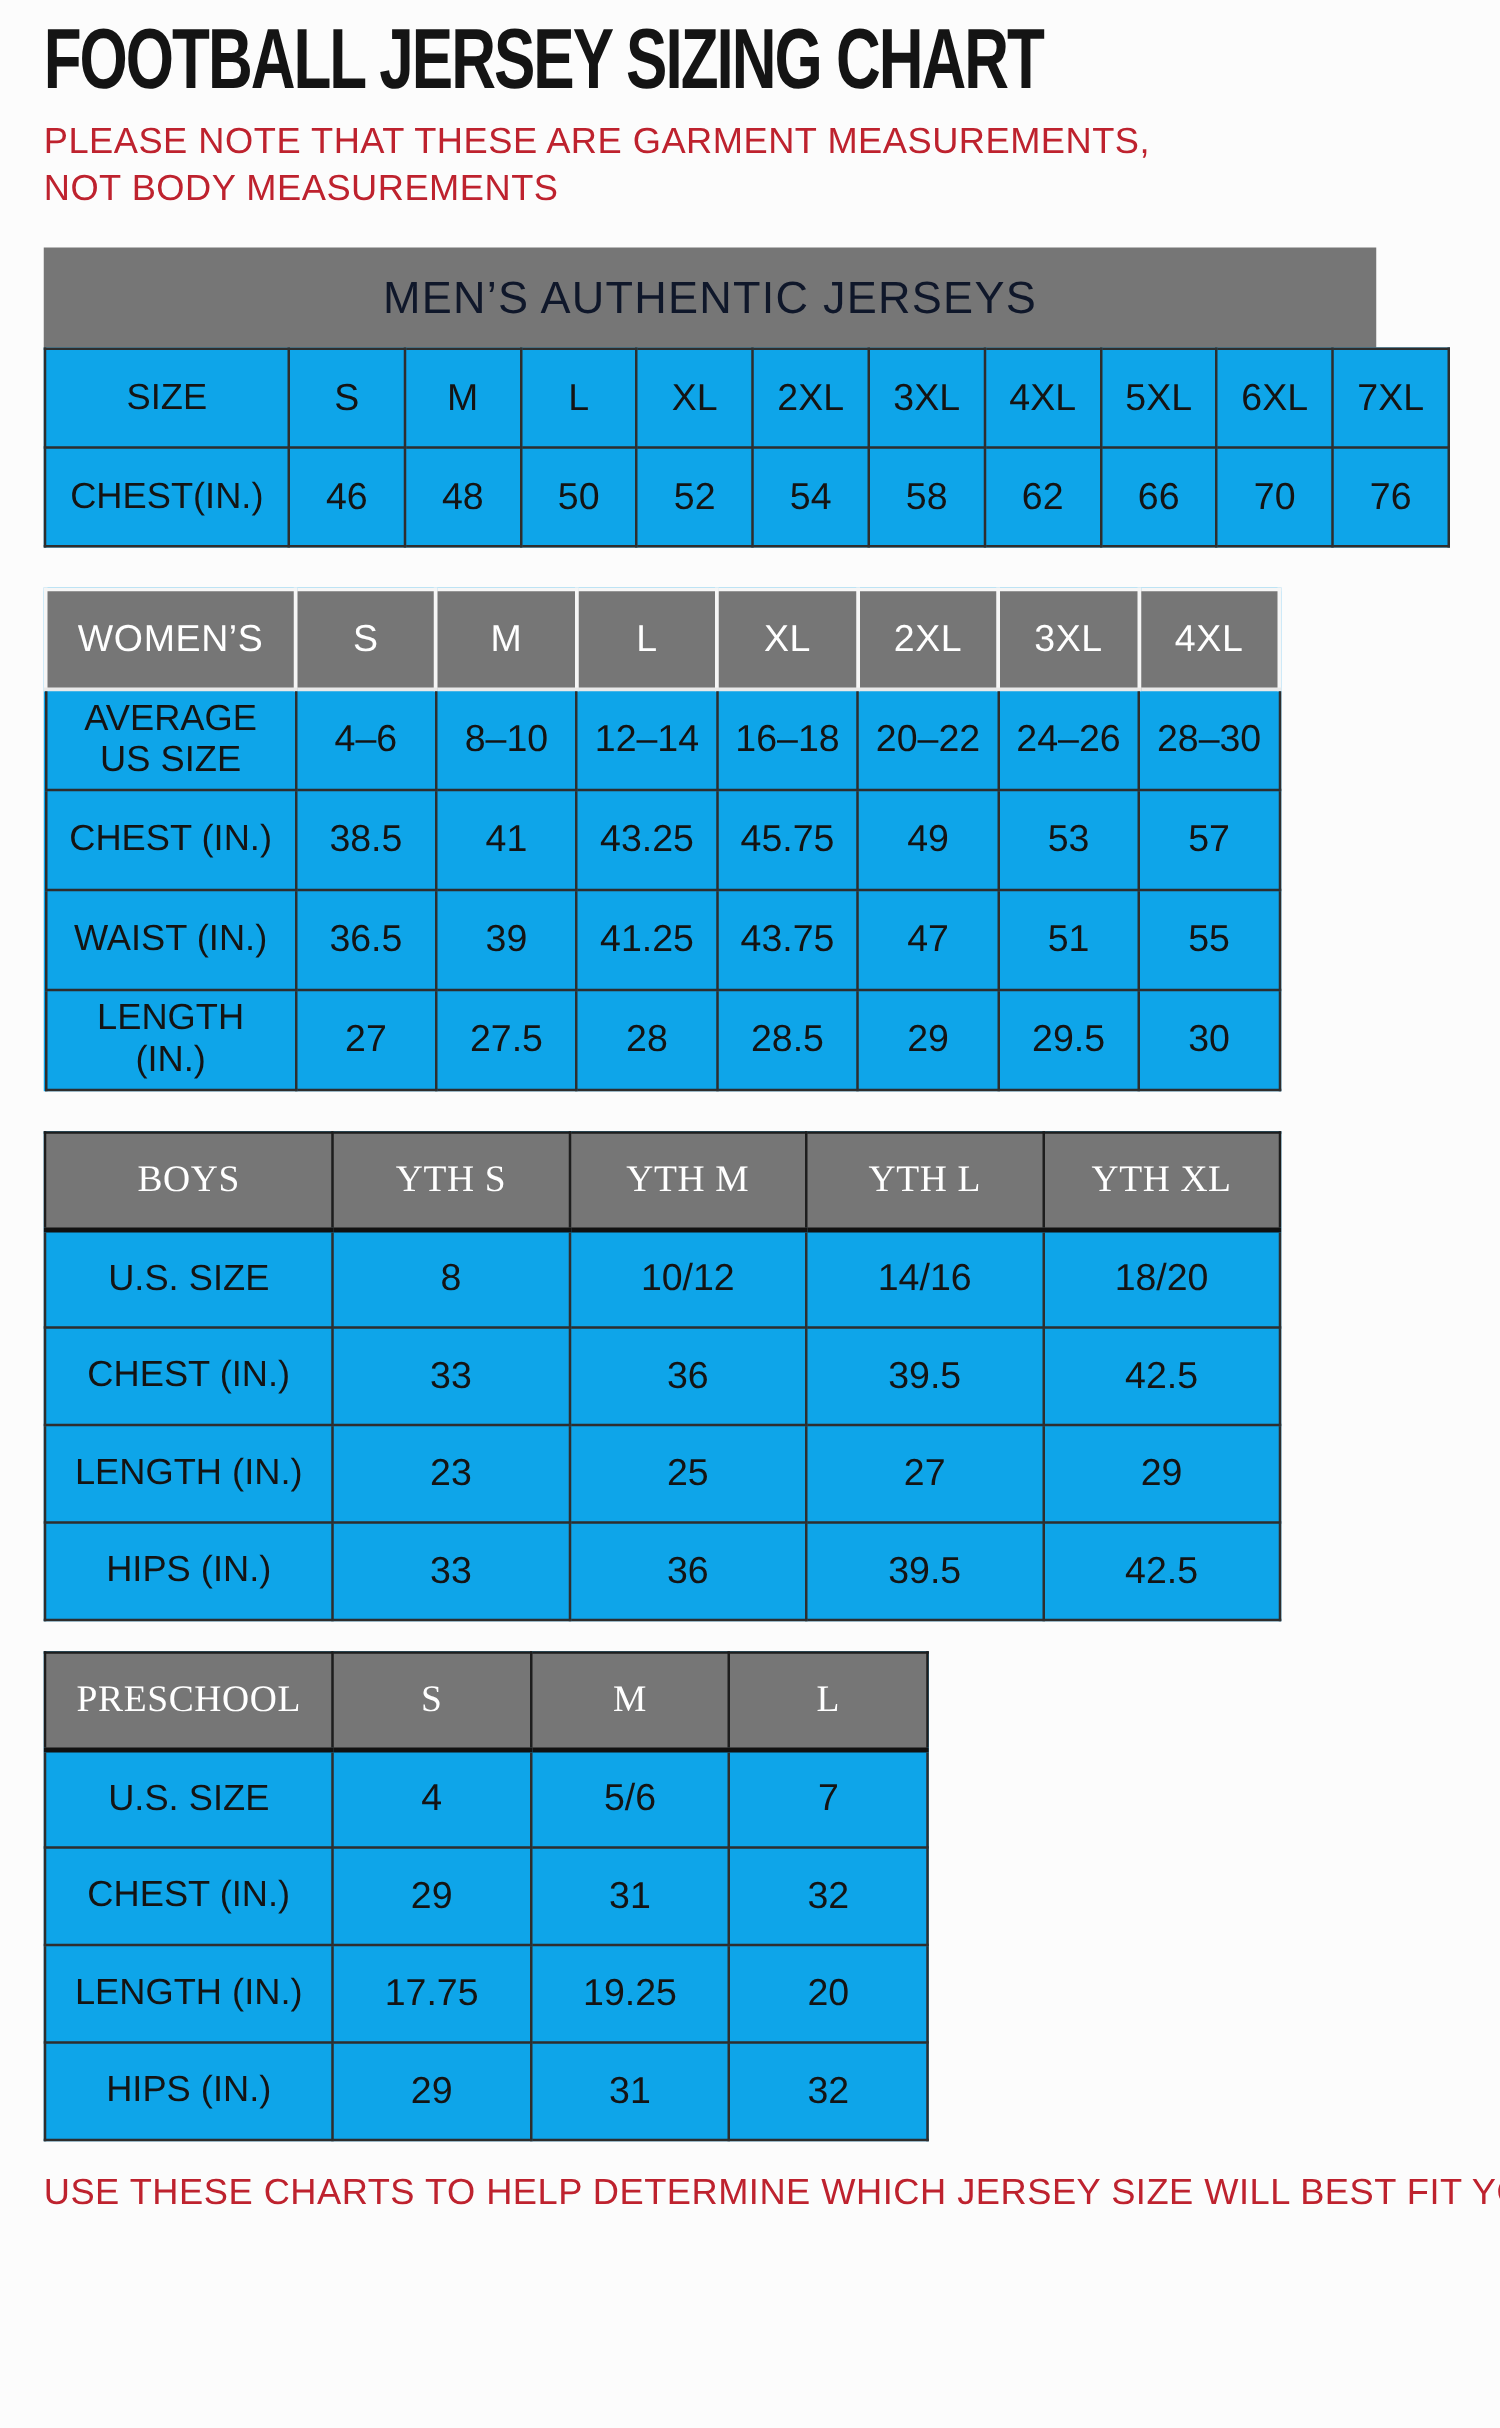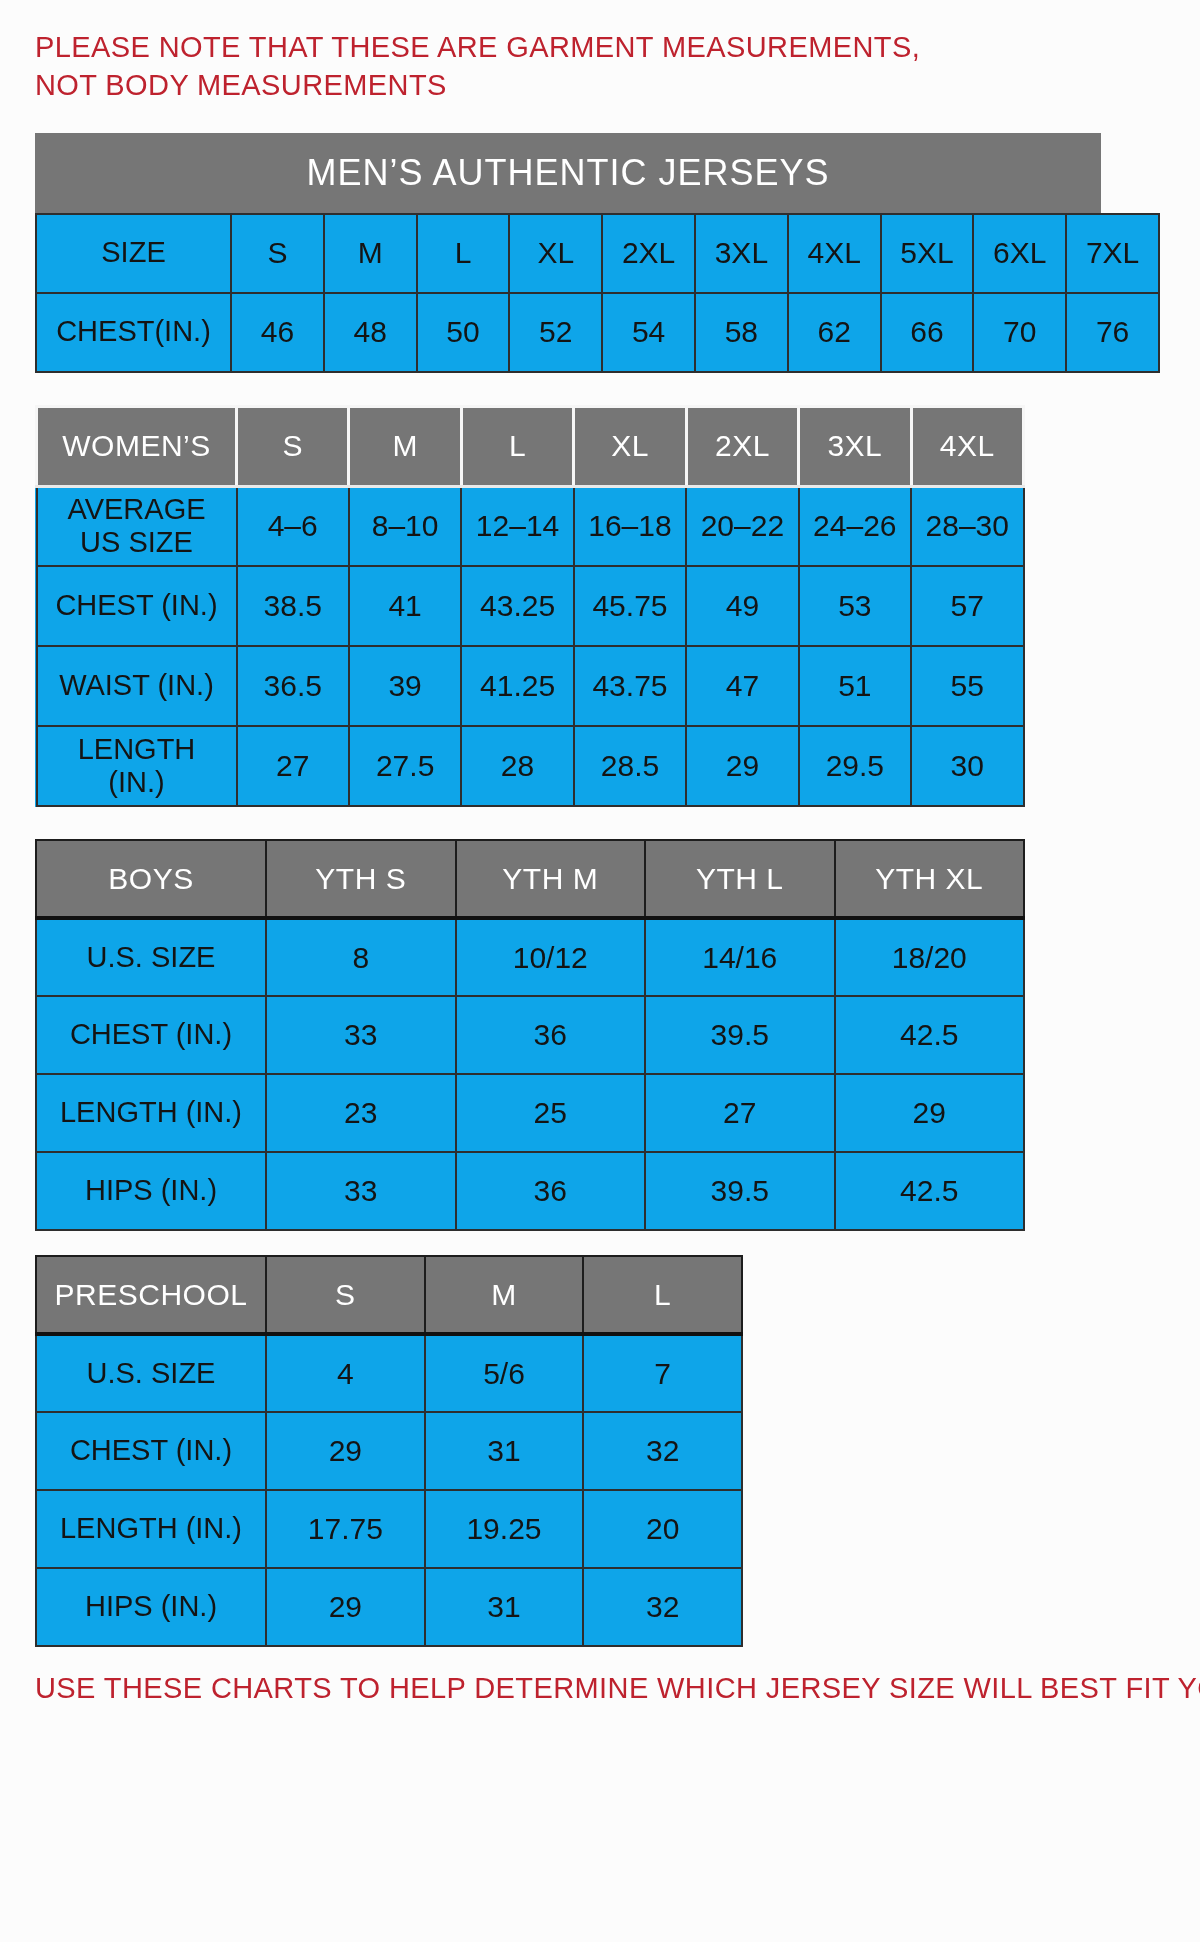--- a/index.html
+++ b/index.html
@@ -18,52 +18,53 @@
   .top-note { margin-top: 12px; max-width: 920px; }
   .bottom-note { margin-top: 22px; white-space: nowrap; }
 
   .tbl { margin-top: 32px; }
   .tbl[data-table="0"] { margin-top: 28px; }
   .tbl[data-table="3"] { margin-top: 24px; }
 
   .banner {
     width: 1066px; height: 80px;
     background: var(--header-gray, #767676);
-    color: #ffffff; font-size: 36px; letter-spacing: 1px;
+    color: #0f172a; font-size: 36px; letter-spacing: 1px;
     display: flex; align-items: center; justify-content: center; margin-top: 20px;
   }
 
   table { border-collapse: collapse; table-layout: fixed; background: #0ea5e9; border: 2px solid #2e2e2e; }
   .t-mens      { width: 1125px; }
   .t-womens    { width: 990px;  }
   .t-boys      { width: 990px;  }
   .t-preschool { width: 708px;  }
   .t-mens      col.c-label { width: 195px; }
   .t-womens    col.c-label { width: 200px; }
   .t-boys      col.c-label { width: 230px; }
   .t-preschool col.c-label { width: 230px; }
 
   th, td { border: 2px solid #2e2e2e; text-align: center; vertical-align: middle; font-weight: 400; }
   tbody tr { height: 80px; }
   .t-mens tbody tr { height: 79px; }
   .t-boys tbody tr, .t-preschool tbody tr { height: 78px; }
   thead tr { height: 80px; }
-  .t-boys thead tr, .t-preschool thead tr { height: 78px; }
+  .t-boys thead tr, .t-preschool thead tr { height: 78px; font-family: Liberation Serif, serif; }
 
   tbody th.rl { font-size: 29px; padding: 0 10px; line-height: 1.15; }
   td { font-size: 30px; }
 
   thead th { background: var(--header-gray, #767676); color: #fff; font-size: 30px; letter-spacing: 0.5px; }
   .t-womens thead th { border: 3px solid #f6f6f6; border-bottom: 3px solid #e9e9e9; }
   .t-boys thead th, .t-preschool thead th { border: 2px solid #1d1d1d; border-bottom: 4px solid #111; }
 </style>
 </head>
 <body>
 
 <main>
+  <h1><span class="title-inner">FOOTBALL JERSEY SIZING CHART</span></h1>
   <p class="note top-note">PLEASE NOTE THAT THESE ARE GARMENT MEASUREMENTS, NOT BODY MEASUREMENTS</p>
 
   <section class="tbl" data-table="0">
       <div class="banner">MEN’S AUTHENTIC JERSEYS</div>
       <table class="t-mens">
         <colgroup>
           <col class="c-label">
           <col>
           <col>
           <col>

